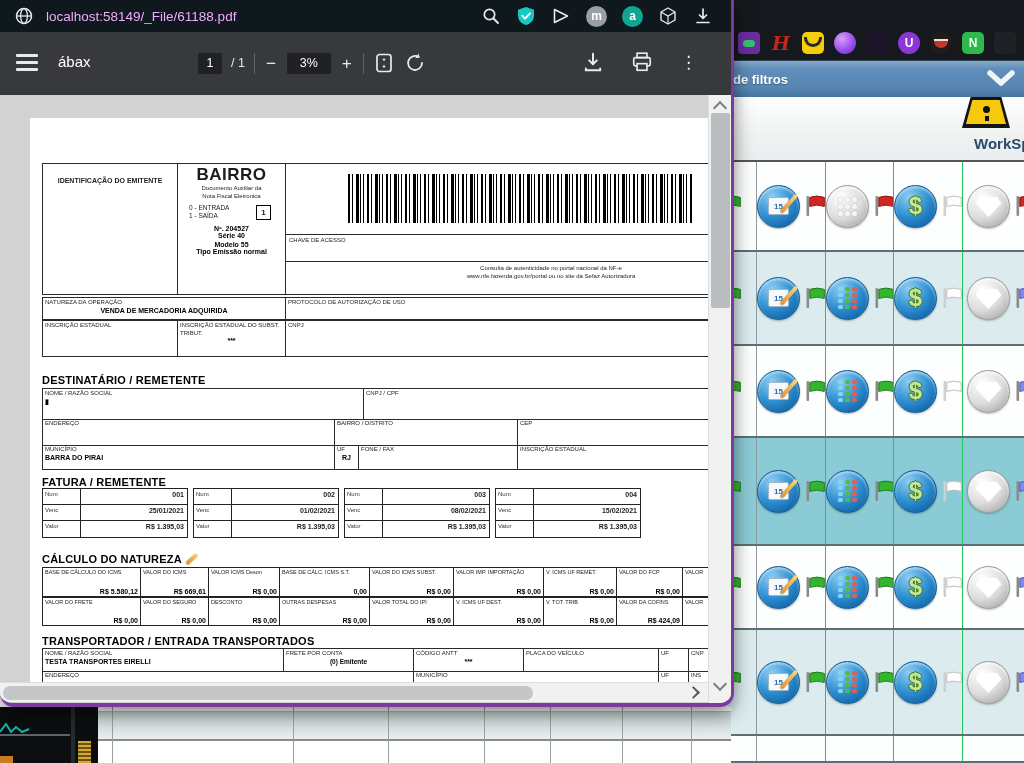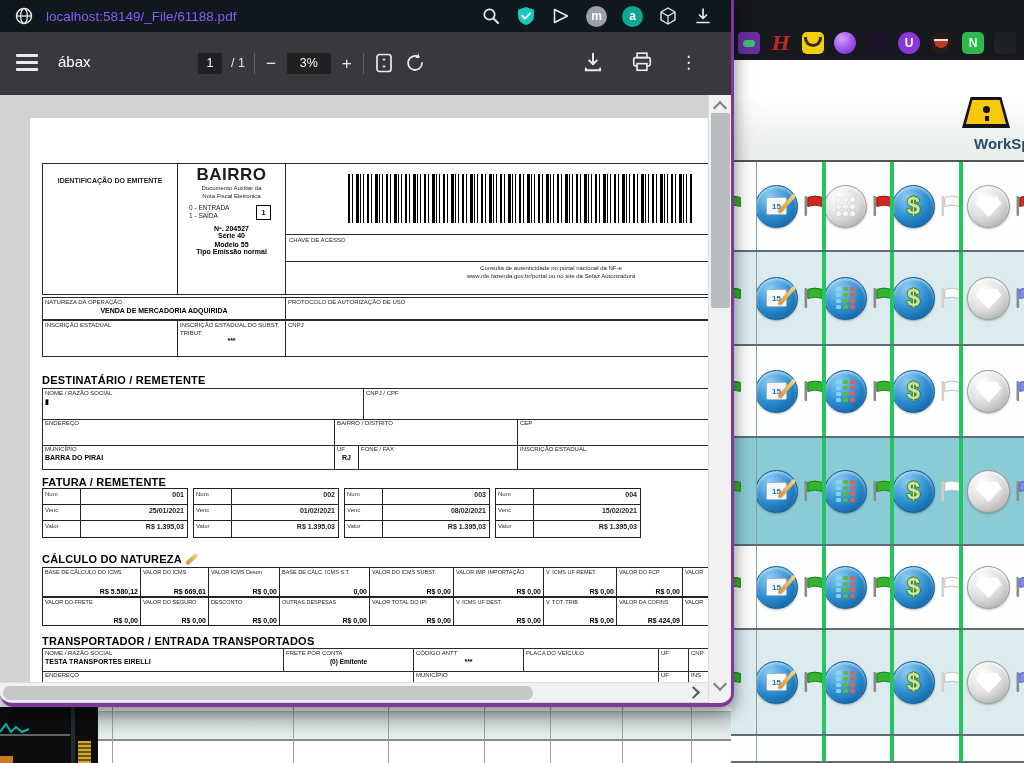--- a/index.html
+++ b/index.html
@@ -37,21 +37,21 @@
       clip-path:polygon(18% 0,82% 0,100% 100%,0 100%);background:#141414;}
   .warn-in{position:absolute;left:4px;top:3px;width:40px;height:24px;
       clip-path:polygon(16% 0,84% 0,100% 100%,0 100%);background:#f7c90c;}
   .warn-dot{position:absolute;left:21px;top:8px;width:7px;height:7px;border-radius:50%;background:#101010;}
   .warn-dot::after{content:"";position:absolute;left:1.5px;top:10px;width:4px;height:5px;background:#101010;}
   .ws-label{position:absolute;left:246px;top:38px;font-size:15px;font-weight:bold;color:#2b4a6b;white-space:nowrap;}
 
   #bg-rows{position:absolute;left:728px;top:162px;width:296px;}
   .bgrow{display:flex;border-bottom:2px solid #5e6e74;}
   .bg-white{background:#fdfefe;} .bg-lightblue{background:#dcecee;} .bg-teal{background:#8bcbd5;}
-  .bgcell{display:flex;align-items:center;justify-content:center;gap:5px;border-right:4px solid #22c55e;overflow:hidden;height:100%;}
+  .bgcell{display:flex;align-items:center;gap:5px;border-right:1px solid #22c55e;overflow:hidden;height:100%;}
   .bgcell.c0{width:29px;justify-content:flex-start;border-right:1px solid #8e9aa0;}
   .bgcell.c1{width:69px;} .bgcell.c2{width:68px;} .bgcell.c3{width:69px;}
   .bgcell.c4{width:61px;border-right:none;justify-content:flex-start;padding-left:4px;}
   .flag{width:21px;height:24px;flex:none;}
   .c0 .flag{margin-left:-7px;}
 
   .cico{width:43px;height:43px;border-radius:50%;position:relative;flex:none;display:flex;align-items:center;justify-content:center;}
   .cblue{background:radial-gradient(circle at 34% 26%,#8ecdf2,#2f90d2 48%,#1266a8 82%);
         border:1px solid #0d5a96;box-shadow:inset 0 2px 3px rgba(255,255,255,.55),0 1px 2px rgba(0,0,0,.3);}
   .cgray{background:radial-gradient(circle at 34% 28%,#ffffff,#dcdcdc 52%,#a9a9a9 88%);
@@ -79,21 +79,21 @@
   .cseam{position:absolute;left:71px;top:0;width:4px;height:56px;background:#222b2e;}
   .goldbar{position:absolute;left:78px;top:34px;width:13px;height:22px;
        background:repeating-linear-gradient(0deg,#d3a92f 0 2px,#6b5410 2px 4px);}
   .orangebit{position:absolute;left:0;top:49px;width:13px;height:7px;background:#c87c20;}
 
   
   .popup{position:absolute;left:0;top:0;width:734px;height:707px;background:#d2d2d2;
      border-right:3px solid #7c3a9e;border-bottom:4px solid #7c3a9e;border-radius:0 0 14px 14px;
      overflow:hidden;box-shadow:0 6px 18px rgba(0,0,0,.5);}
   .titlebar{position:absolute;left:0;top:0;width:100%;height:32px;background:#0f181c;display:flex;align-items:center;}
-  .url{color:#8b5cf6;font-size:13.5px;margin-left:12px;}
+  .url{color:#f0abfc;font-size:13.5px;margin-left:12px;}
   .tb-ico{width:20px;height:20px;flex:none;display:flex;align-items:center;justify-content:center;cursor:pointer;}
   .avatar{width:21px;height:21px;border-radius:50%;color:#fff;font-size:12px;font-weight:bold;
      display:flex;align-items:center;justify-content:center;cursor:pointer;}
   .av-m{background:#9aa0a6;} .av-a{background:#0fa694;}
   .tb-right{position:absolute;right:18px;display:flex;gap:15px;align-items:center;}
   .globe{margin-left:14px;}
 
   .pdftoolbar{position:absolute;left:0;top:32px;width:100%;height:63px;background:#37393c;color:#e8eaed;}
   .hamb{position:absolute;left:16px;top:22px;width:22px;height:17px;display:flex;flex-direction:column;justify-content:space-between;cursor:pointer;}
   .hamb i{height:2.6px;background:#e8eaed;border-radius:1px;}
@@ -155,20 +155,26 @@
         <span class="ext yellow-square"></span>
         <span class="ext violet-orb"></span>
         <span class="ext dark-faint"></span>
         <span class="ext purple-circle">U</span>
         <span class="ext dark-bowl"></span>
         <span class="ext green-cube">N</span>
         <span class="ext dim"></span>
       </div>
   </div>
 
+  <div class="filter-bar">
+    <span class="filter-label">de filtros</span>
+    <svg class="chev" viewBox="0 0 30 18">
+      <polyline points="4,4 15,14 26,4" fill="none" stroke="#f2f5f8" stroke-width="5.5" stroke-linecap="round" stroke-linejoin="round"></polyline>
+    </svg>
+  </div>
 
   <div class="ws-band">
     <div class="warn">
         <div class="warn-in"></div>
       </div>
     <div class="warn-dot" style="position:absolute;left:255px;top:9px;"></div>
     <span class="ws-label">WorkSp</span>
   </div>
 
   <div id="bg-rows">

